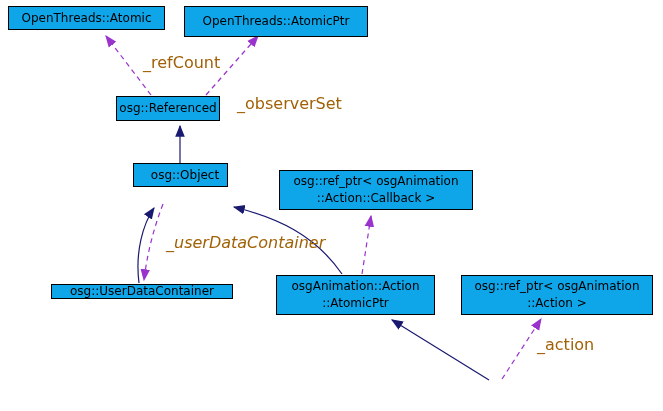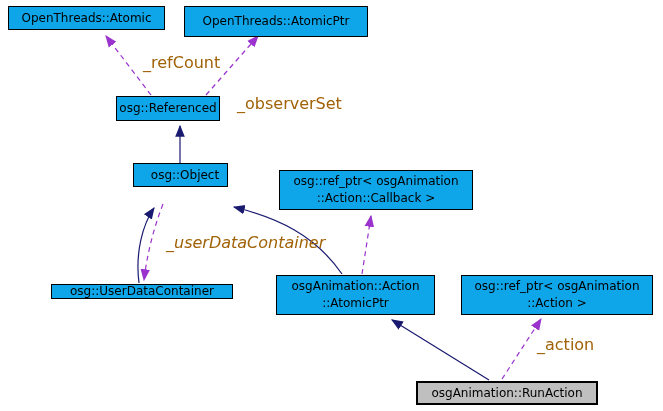--- a/index.html
+++ b/index.html
@@ -112,23 +112,20 @@
   <div class="node" style="left:276px; top:275px; width:159px; height:40px;">
     <span>osgAnimation::Action</span>
     <span>::AtomicPtr</span>
   </div>
 
   <div class="node" style="left:461px; top:275px; width:192px; height:40px;">
     <span>osg::ref_ptr&lt; osgAnimation</span>
     <span>::Action &gt;</span>
   </div>
 
-  <div class="node highlight" style="left:416px; top:381px; width:182px; height:24px;">
-    <span>osgAnimation::RunAction</span>
-  </div>
 
   <div class="edge-label" style="left:143px; top:56px;">_refCount</div>
 
   <div class="edge-label" style="left:237px; top:56px;margin-top:41px;">_observerSet</div>
 
   <div class="edge-label" style="left:166px; top:236px;font-style:italic;">_userDataContainer</div>
 
 
   <div class="edge-label" style="left:537px; top:338px;">_action</div>
 

